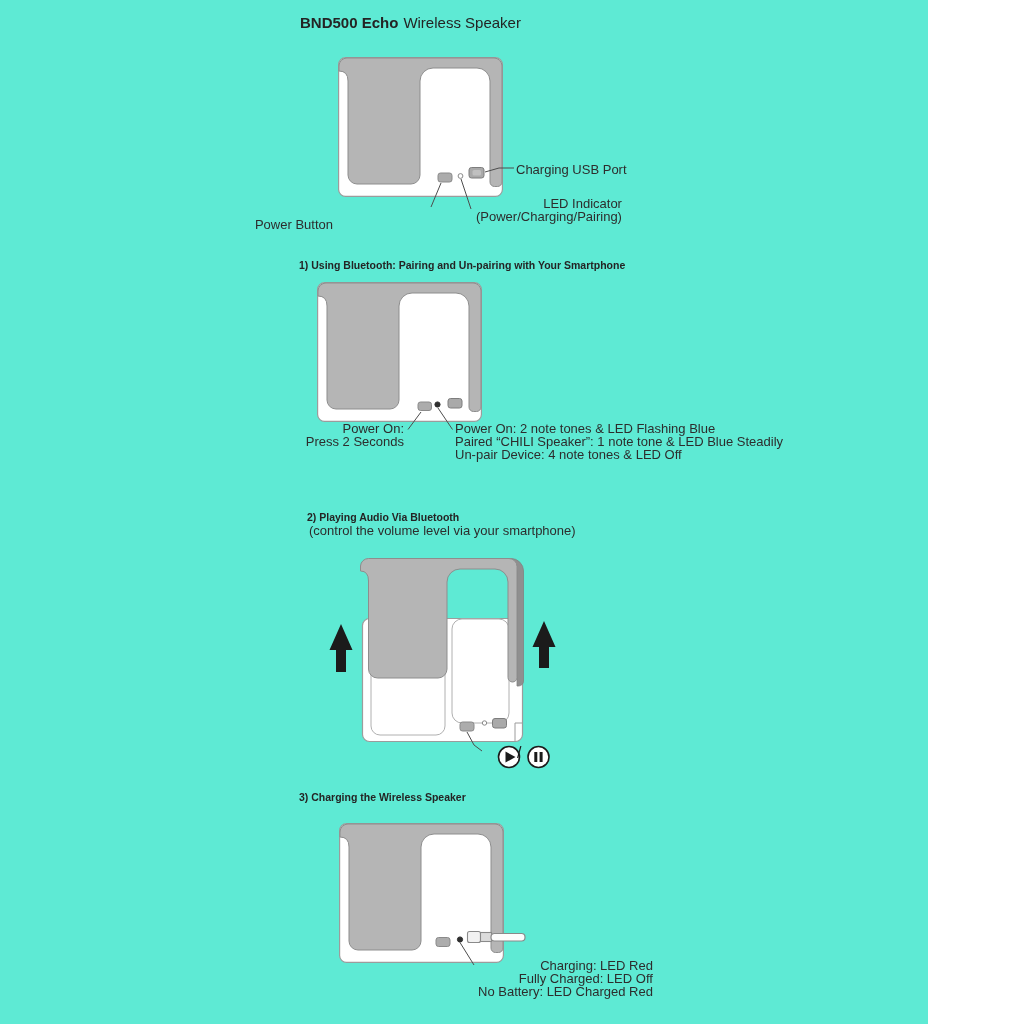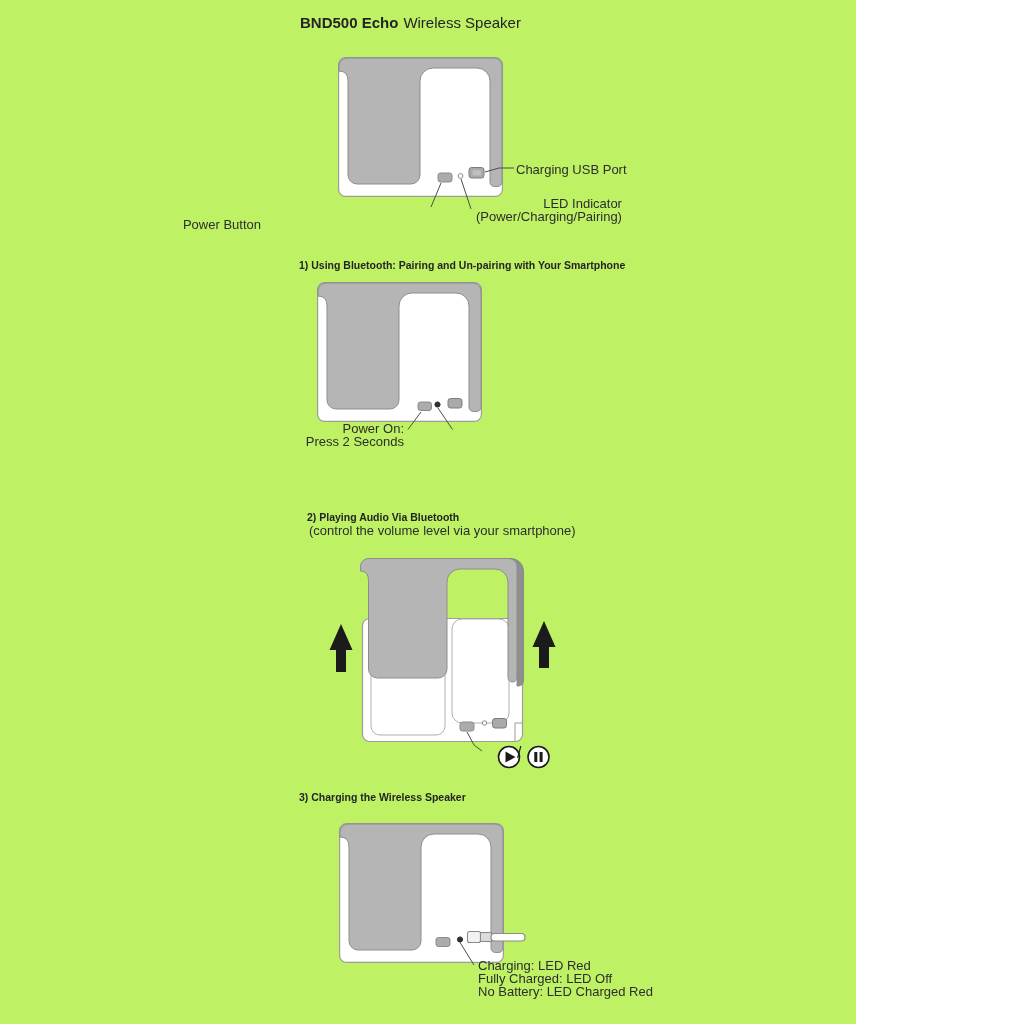--- a/index.html
+++ b/index.html
@@ -1,17 +1,17 @@
 <!DOCTYPE html>
 <html><head>
 <meta charset="utf-8">
 <style>
   html,body{margin:0;padding:0;background:#fff;}
-  #page{position:relative;width:837px;height:1024px;background:#bef264;overflow:hidden;
-        font-family:"Liberation Sans",sans-serif;color:#2d2d2d;padding-left:19px;}
+  #page{position:relative;width:928px;height:1024px;background:#5eead4;overflow:hidden;
+        font-family:"Liberation Sans",sans-serif;color:#2d2d2d;}
   .lab{position:absolute;font-size:13px;line-height:13px;color:#2d2d2d;white-space:nowrap;}
   .head{position:absolute;font-size:10.5px;line-height:13px;font-weight:bold;color:#242424;white-space:nowrap;}
   .right{text-align:right;}
   #title{position:absolute;left:300px;top:13px;font-size:15px;line-height:19px;color:#242424;white-space:nowrap;}
   #title .bold{font-weight:bold;margin-right:5px;}
   svg.fig{position:absolute;}
   #slash-sep{position:absolute;left:517px;top:744px;font-size:16px;color:#1b1b1b;}
 </style>
 </head>
 <body>
@@ -56,20 +56,25 @@
       <path d="M121,126 L135.5,147.5" fill="none" stroke="#4d4d4d" stroke-width="1"></path>
       <rect x="101" y="120" width="13.5" height="8.5" rx="2.5" fill="#acacac" stroke="#8a8a8a" stroke-width="1"></rect>
       <circle cx="120.5" cy="122.5" r="2.6" fill="#2f2f2f" stroke="#2f2f2f"></circle>
       <rect x="131" y="116.5" width="14" height="9.5" rx="2.5" fill="#a9a9a9" stroke="#7d7d7d" stroke-width="1"></rect>
     </g>
   </svg>
   <div class="lab right" style="left:300px;top:422px;width:104px;">
     <div>Power On:</div>
     <div>Press 2 Seconds</div>
   </div>
+  <div class="lab" style="left:455px;top:422px;">
+    <div>Power On: 2 note tones &amp; LED Flashing Blue</div>
+    <div>Paired “CHILI Speaker”: 1 note tone &amp; LED Blue Steadily</div>
+    <div>Un-pair Device: 4 note tones &amp; LED Off</div>
+  </div>
 
   <div class="head" style="left:299px;top:511px;margin-left:8px;">2) Playing Audio Via Bluetooth</div>
   <div class="lab" style="left:309px;top:524px;">(control the volume level via your smartphone)</div>
 
   <svg class="fig" id="fig3" style="left:325px;top:555px;" width="290" height="220" viewBox="0 0 290 220">
     <path d="M16,69 L27.5,95 L21,95 L21,117 L11,117 L11,95 L4.5,95 Z" fill="#1b1b1b"></path>
     <path d="M219,66 L230.5,92 L224,92 L224,113 L214,113 L214,92 L207.5,92 Z" fill="#1b1b1b"></path>
     <rect x="37.5" y="63.5" width="160" height="123" rx="7" fill="#ffffff" stroke="#9c9c9c" stroke-width="1.2"></rect>
     <rect x="46" y="68" width="74" height="112" rx="9" fill="none" stroke="#b0b0b0" stroke-width="1"></rect>
     <rect x="127" y="64" width="57" height="104" rx="10" fill="none" stroke="#b0b0b0" stroke-width="1"></rect>
@@ -105,19 +110,19 @@
       <path d="M121,119.5 L135,142" fill="none" stroke="#4d4d4d" stroke-width="1"></path>
       <rect x="97" y="114.5" width="14" height="9" rx="2.5" fill="#acacac" stroke="#8a8a8a" stroke-width="1"></rect>
       <circle cx="121" cy="116.5" r="2.6" fill="#2f2f2f" stroke="#2f2f2f"></circle>
       <g>
         <rect x="128.5" y="108.5" width="13" height="11" rx="2" fill="#f2f2f2" stroke="#8a8a8a" stroke-width="1.1"></rect>
         <rect x="141.5" y="109.5" width="11" height="9" fill="#dcdcdc" stroke="#8a8a8a" stroke-width="1.1"></rect>
         <rect x="152" y="110.5" width="34" height="7.5" rx="3.5" fill="#fdfdfd" stroke="#8a8a8a" stroke-width="1.2"></rect>
       </g>
     </g>
   </svg>
-  <div class="lab" style="left:478px;top:959px;">
+  <div class="lab" style="left:478px;top:959px;text-align:right;">
     <div>Charging: LED Red</div>
     <div>Fully Charged: LED Off</div>
     <div>No Battery: LED Charged Red</div>
   </div>
 
 </div>
 
 </body></html>

